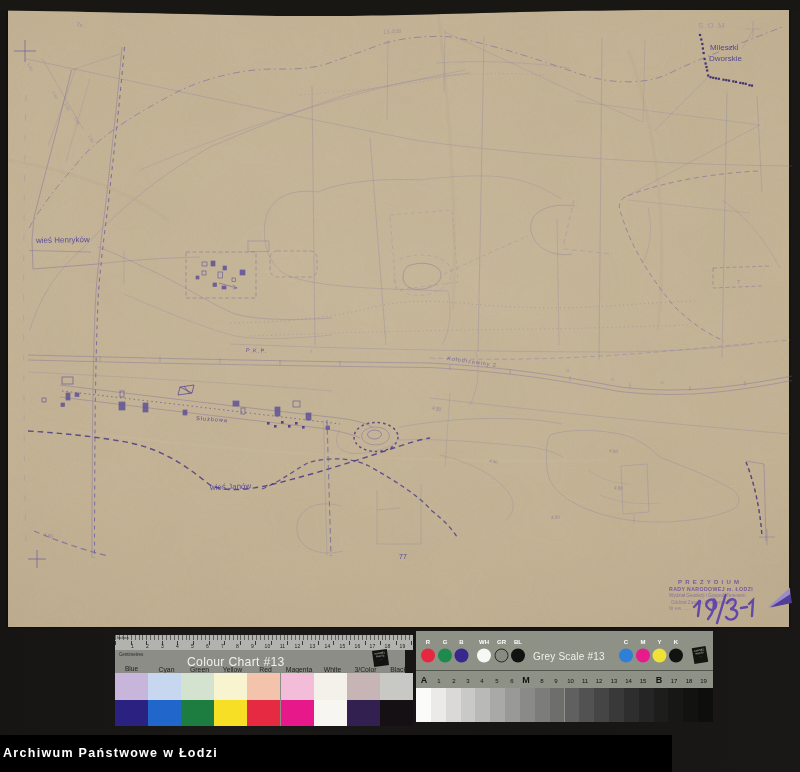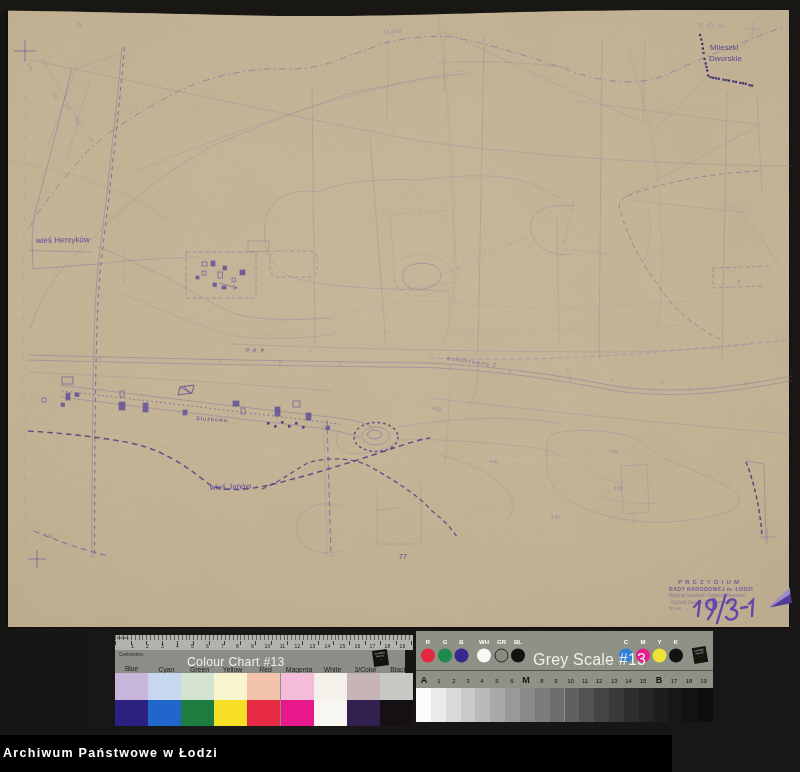--- a/index.html
+++ b/index.html
@@ -438,21 +438,21 @@
     <circle cx="68" cy="24.5" r="7" fill="#f7f7f3"></circle>
     <circle cx="85.5" cy="24.5" r="6.5" fill="#878b81" stroke="#2a2a28" stroke-width="1"></circle>
     <circle cx="102" cy="24.5" r="7" fill="#121210"></circle>
     <circle cx="210" cy="24.5" r="7" fill="#2e80d6"></circle>
     <circle cx="227" cy="24.5" r="7" fill="#e71b8c"></circle>
     <circle cx="243.5" cy="24.5" r="7" fill="#efe135"></circle>
     <circle cx="260" cy="24.5" r="7" fill="#121210"></circle>
     <line x1="0" y1="39.5" x2="297" y2="39.5" stroke="#53564d" stroke-width="1"></line>
   </svg>
 
-  <div class="abs" style="left:117px;top:20px;font-size:16px;color:#f0f0ec;letter-spacing:0.2px;">Grey Scale #13</div>
+  <div class="abs" style="left:117px;top:20px;font-size:10px;color:#f0f0ec;letter-spacing:0.2px;">Grey Scale #13</div>
 
   <div class="abs" style="left:277px;top:16px;width:14px;height:14px;background:#15150f;transform:rotate(-10deg);font-size:2.5px;color:#cfcfcb;line-height:3px;padding-top:2px;text-align:center;">BARNES<br>PHOTA<br>....</div>
 
   <div class="abs" style="left:1px;top:44px;width:14px;text-align:center;font-size:9px;font-weight:bold;color:#14140f;">A</div>
   <div class="abs" style="left:16px;top:46.5px;width:14px;text-align:center;font-size:6px;color:#14140f;">1</div>
   <div class="abs" style="left:31px;top:46.5px;width:14px;text-align:center;font-size:6px;color:#14140f;">2</div>
   <div class="abs" style="left:45px;top:46.5px;width:14px;text-align:center;font-size:6px;color:#14140f;">3</div>
   <div class="abs" style="left:59px;top:46.5px;width:14px;text-align:center;font-size:6px;color:#14140f;">4</div>
   <div class="abs" style="left:74px;top:46.5px;width:14px;text-align:center;font-size:6px;color:#14140f;">5</div>
   <div class="abs" style="left:89px;top:46.5px;width:14px;text-align:center;font-size:6px;color:#14140f;">6</div>

